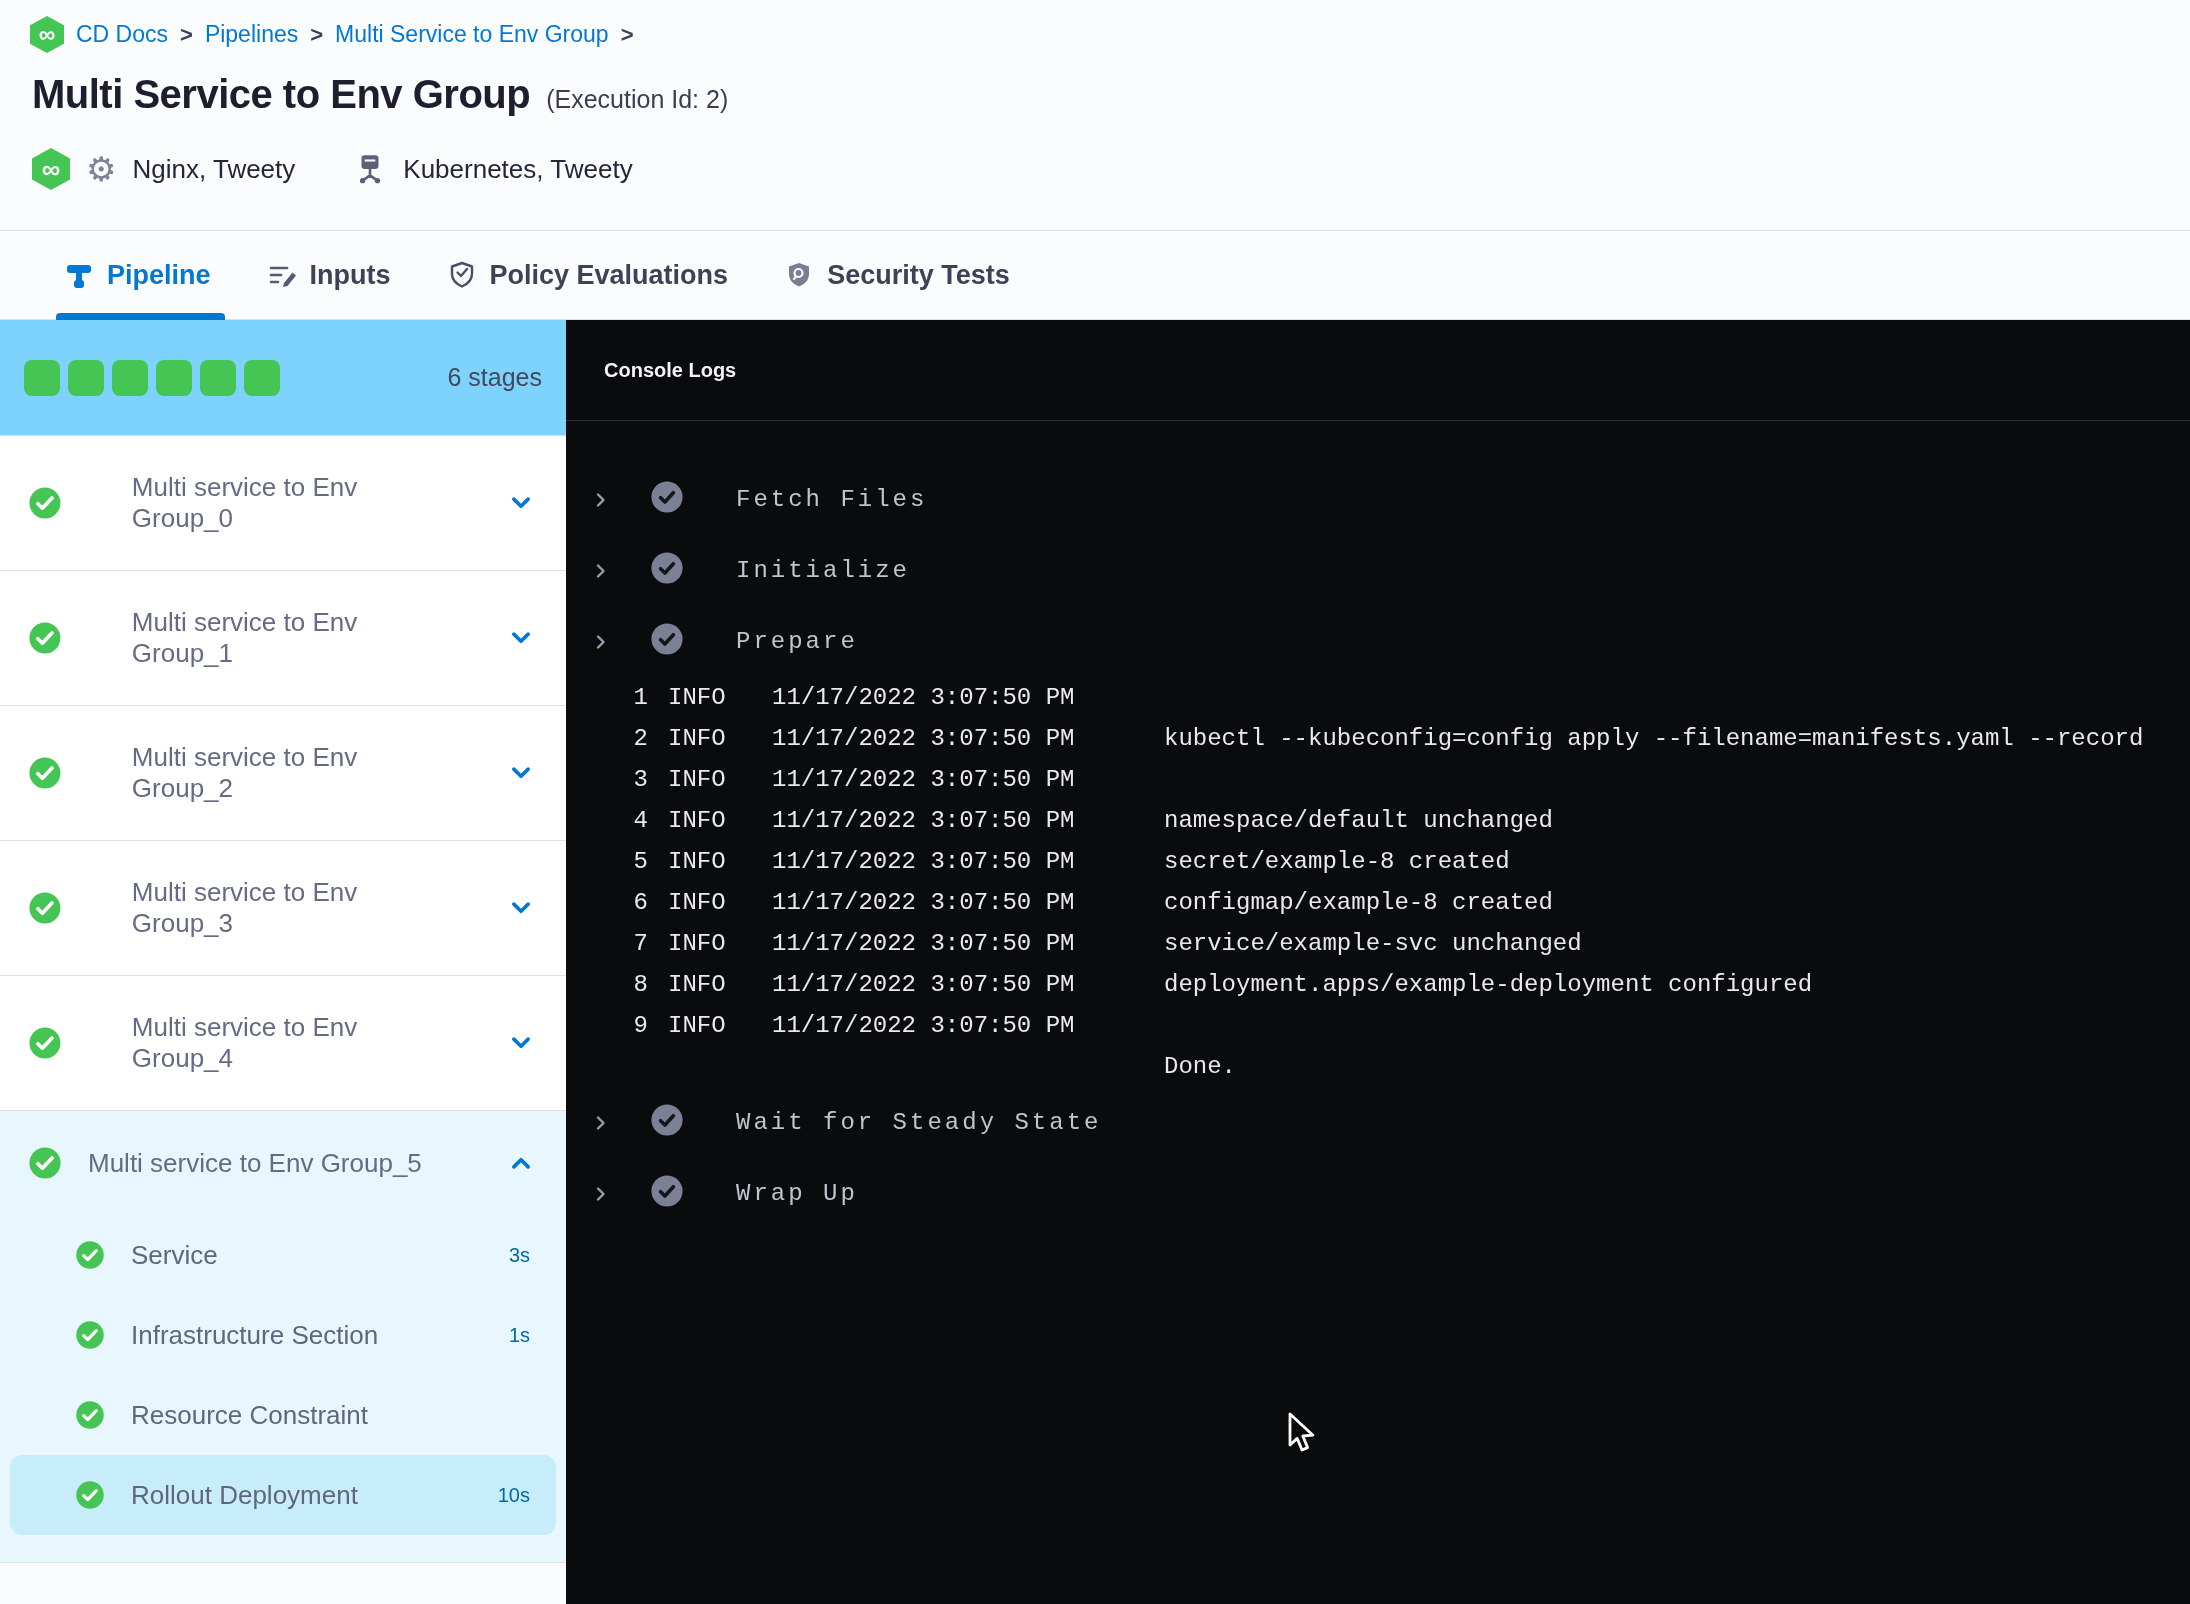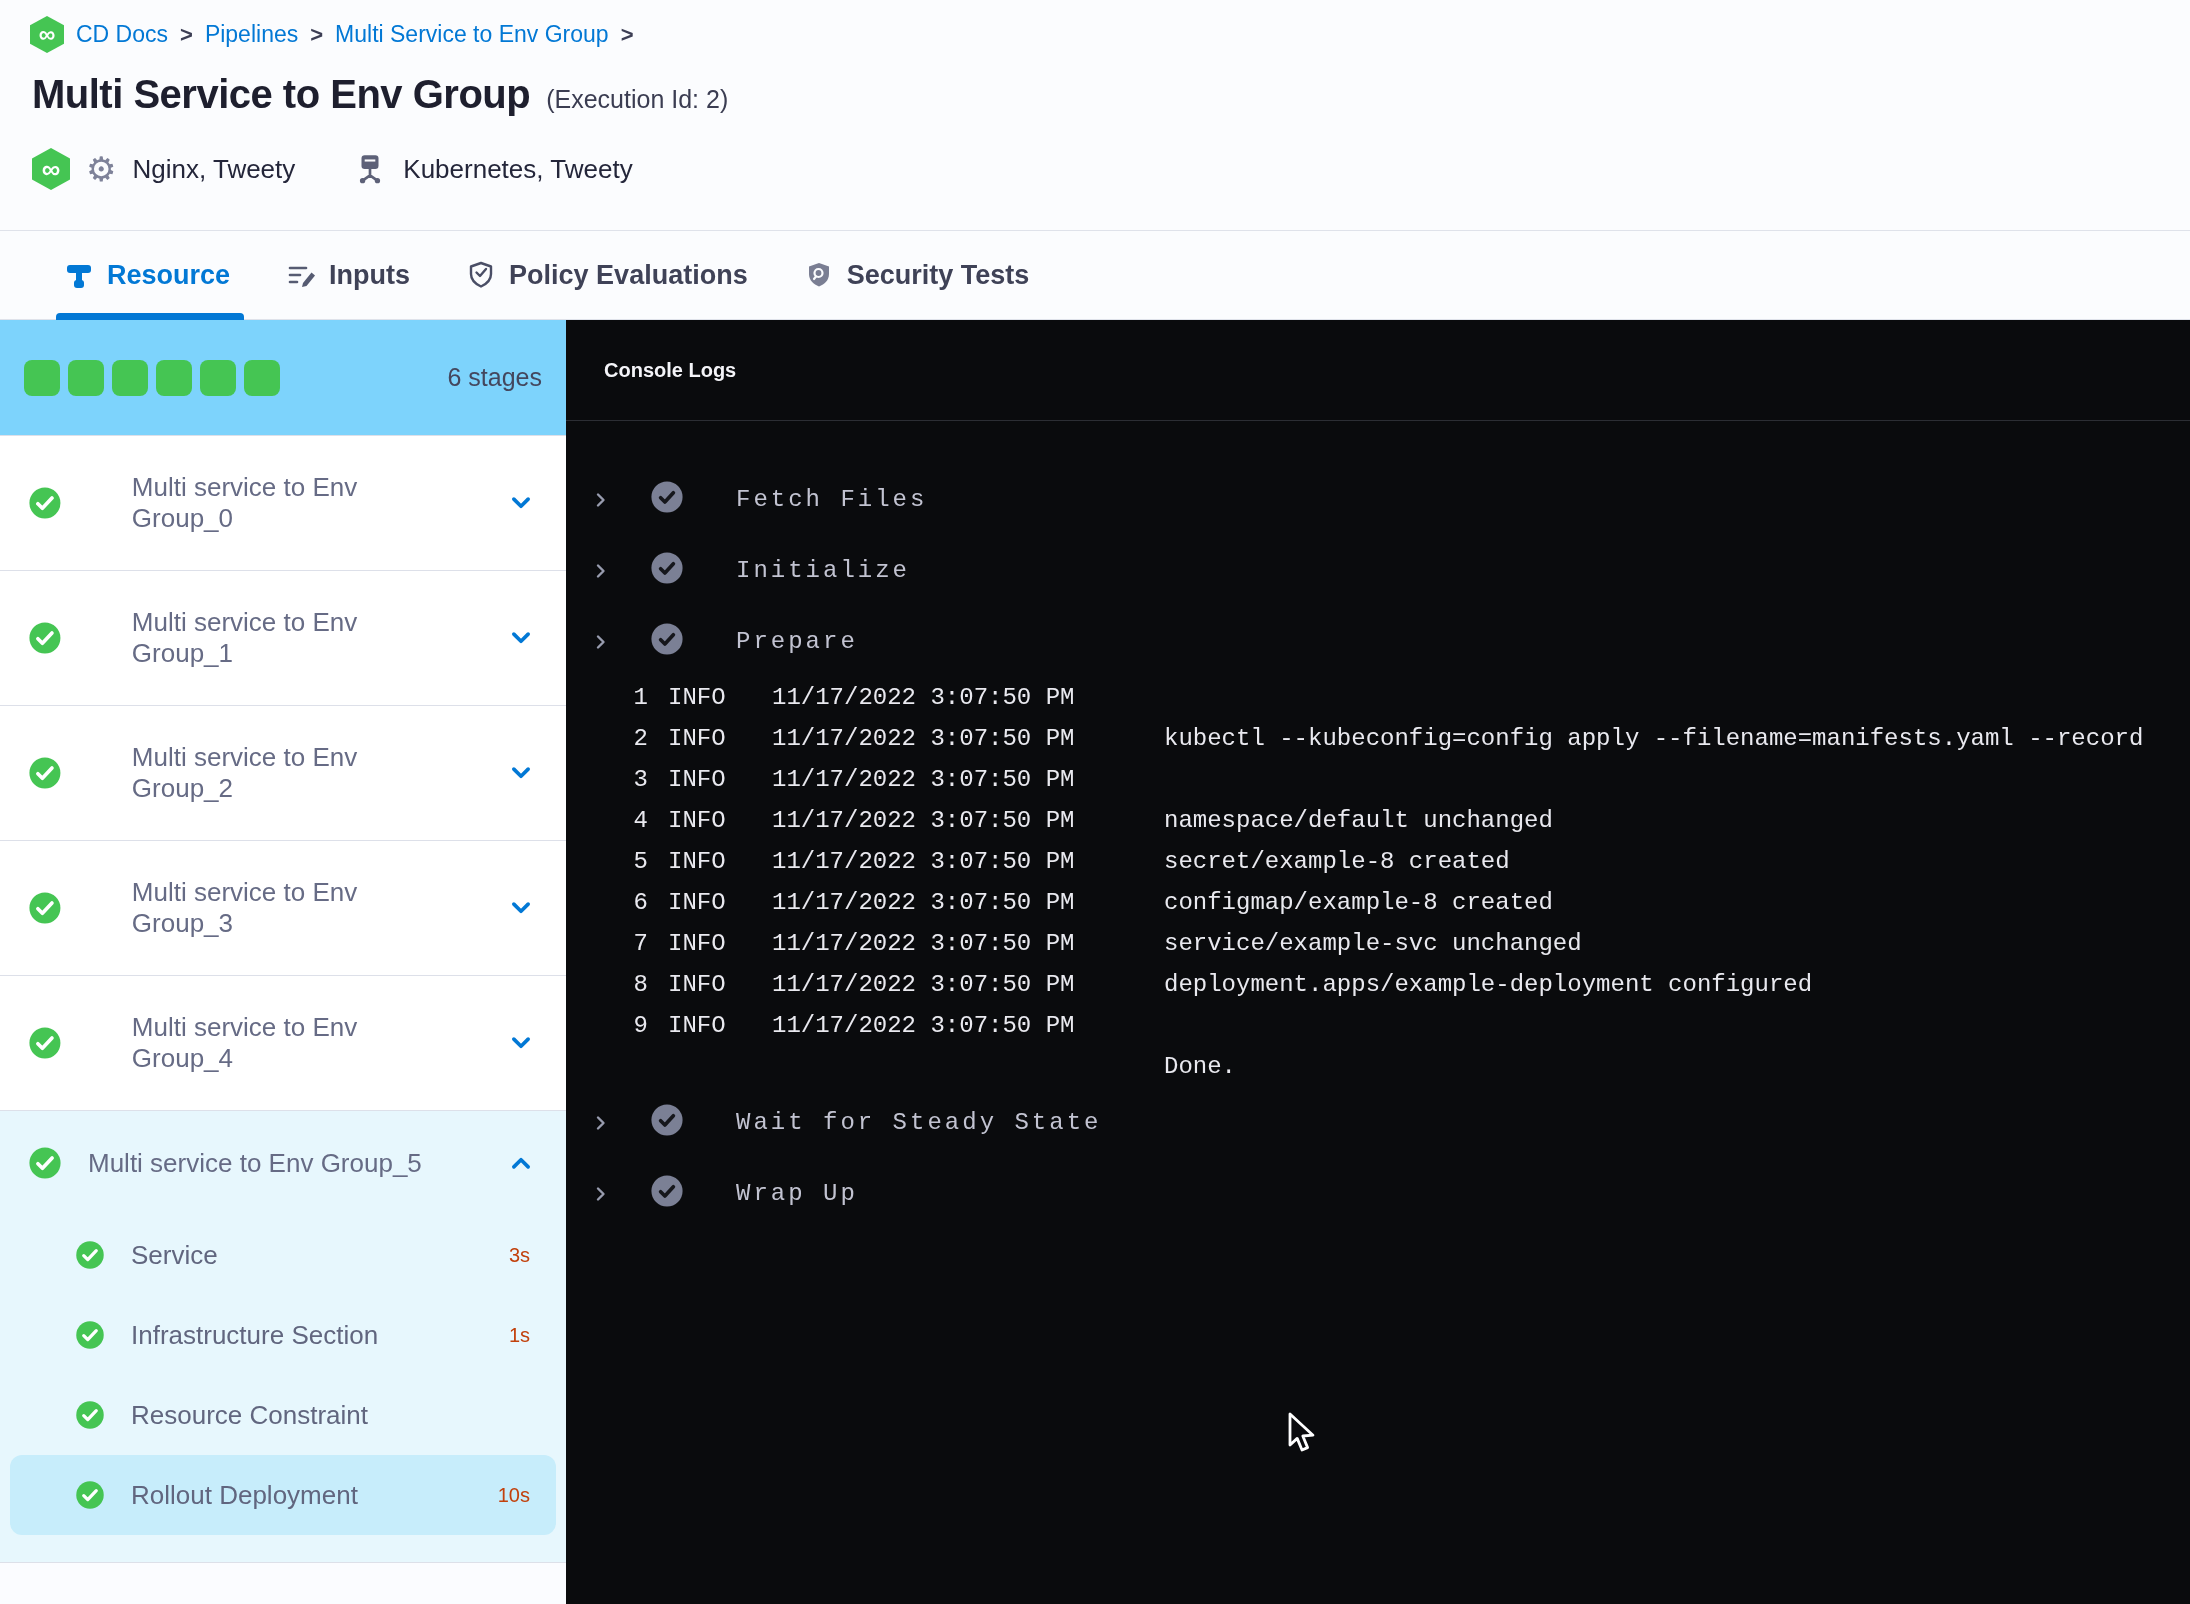--- a/index.html
+++ b/index.html
@@ -45,21 +45,21 @@
   .stage-row{height:135px;background:#ffffff;border-bottom:1px solid #dde0e9;box-sizing:border-box;
              display:flex;align-items:center;padding:0 32px 0 28px;cursor:pointer;gap:44px;}
   .stage-label{margin-left:26px;font-size:26px;font-weight:500;color:#666b85;}
   .row-chev{margin-left:auto;flex:none;}
   .stage-group{background:#e7f7fd;border-bottom:1px solid #dde0e9;box-sizing:border-box;padding-bottom:27px;}
   .group-header{height:104px;display:flex;align-items:center;padding:0 32px 0 28px;cursor:pointer;}
   .step-row{height:80px;margin:0 10px;border-radius:12px;display:flex;align-items:center;
             padding:0 26px 0 65px;box-sizing:border-box;cursor:pointer;}
   .step-row.selected{background:#c7edfb;}
   .step-label{margin-left:26px;font-size:26px;color:#61667f;font-weight:500;}
-  .duration{margin-left:auto;font-size:20px;color:#c2410c;}
+  .duration{margin-left:auto;font-size:20px;color:#0369a1;}
   
   .console{position:absolute;left:566px;top:320px;right:0;bottom:0;background:#0a0b0d;
            font-family:"Liberation Mono","DejaVu Sans Mono",monospace;}
   .console-header{height:101px;display:flex;align-items:center;padding-left:38px;
                   border-bottom:1px solid #2c2e34;box-sizing:border-box;}
   .console-title{font-family:"Liberation Sans",sans-serif;font-size:20px;font-weight:700;color:#f4f4f8;}
   .console-body{padding-top:43px;}
   .csection{height:71px;display:flex;align-items:center;padding-left:24px;cursor:pointer;}
   .csection.expanded{height:54px;background:#1e2024;border-radius:10px;margin:11px 0 7px 0;}
   .cchev{flex:none;}
@@ -106,21 +106,21 @@
   </div>
 </div>
 
 <div class="tabbar">
   <div class="tab active">
     <svg width="30" height="30" viewBox="0 0 30 30" fill="#0278d5">
       <rect x="3" y="5" width="24" height="8" rx="3"></rect>
         <rect x="12" y="7" width="6" height="15" rx="1"></rect>
         <rect x="10" y="20" width="10" height="8" rx="3"></rect>
     </svg>
-    <span>Resource</span>
+    <span>Pipeline</span>
   </div>
   <div class="tab">
     <svg width="30" height="30" viewBox="0 0 30 30">
       <g stroke="#565b72" stroke-width="2.6" stroke-linecap="round">
         <line x1="4" y1="8" x2="20" y2="8"></line>
           <line x1="4" y1="15" x2="14" y2="15"></line>
           <line x1="4" y1="22" x2="11" y2="22"></line>
       </g>
       <path d="M17 23l8.5-10.5 3.5 3L20.5 26l-4.5 1z" fill="#565b72"></path>
     </svg>

